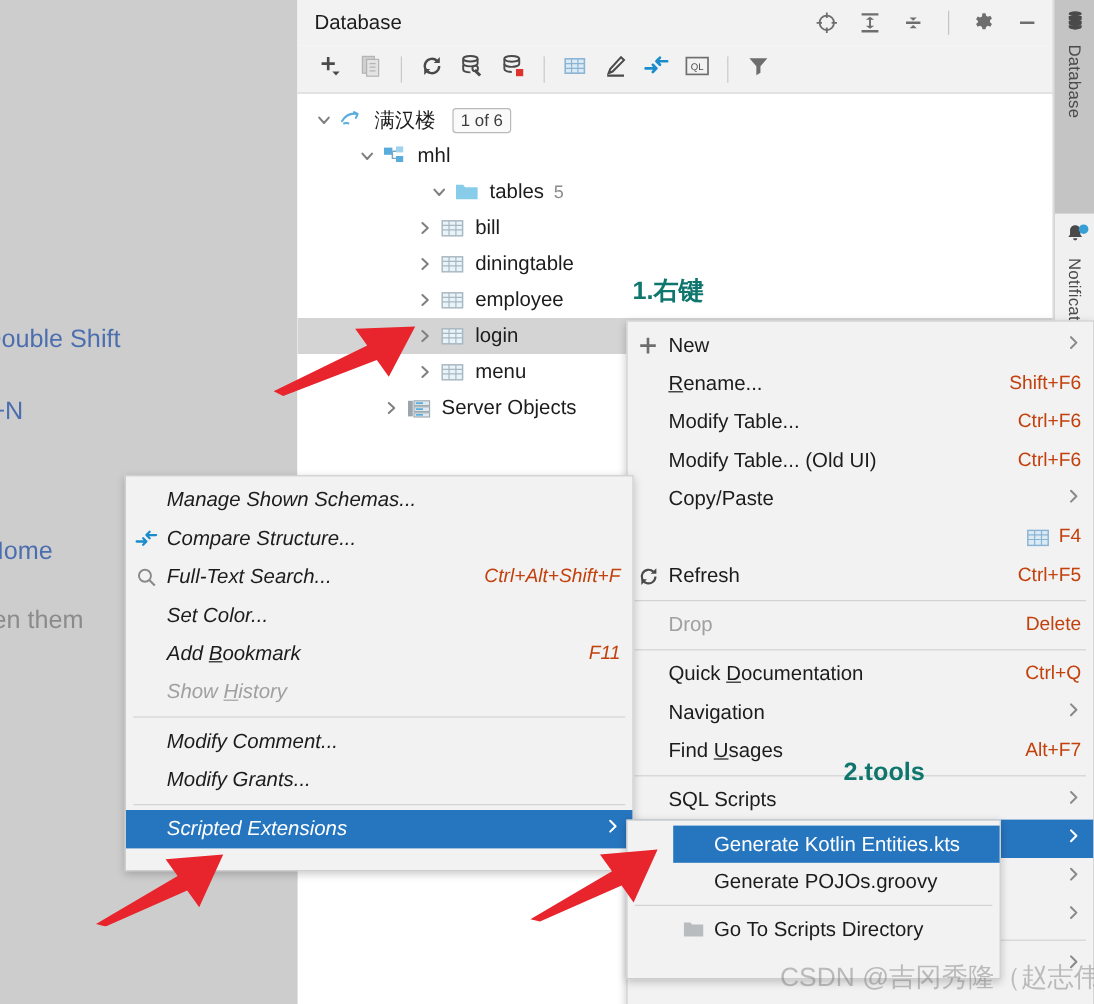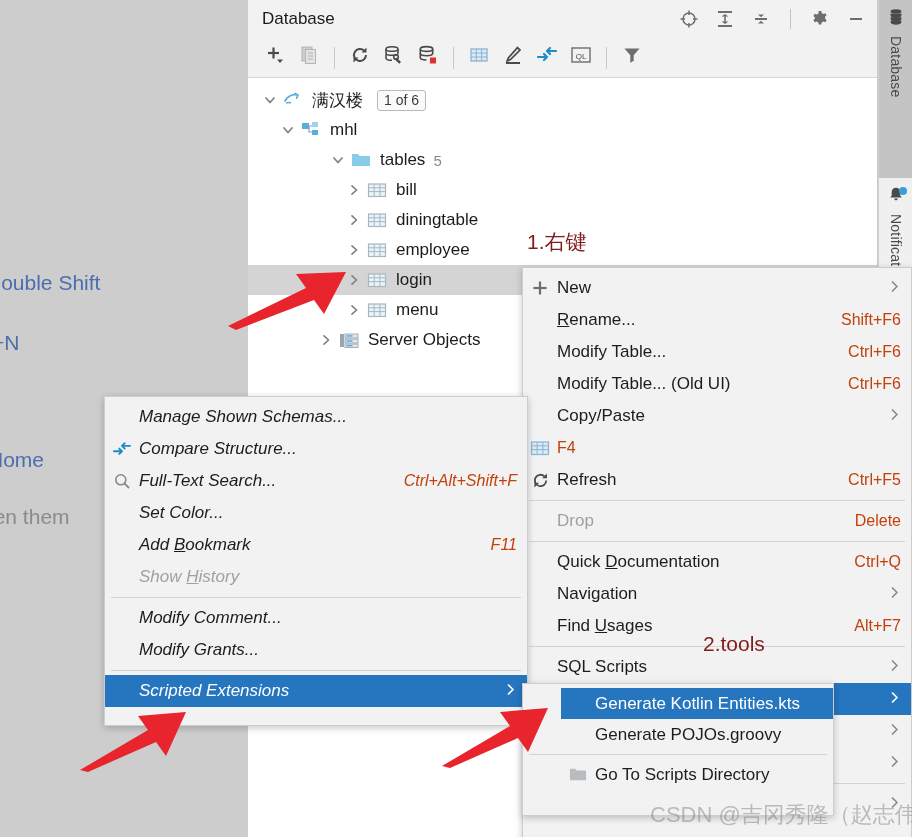--- a/index.html
+++ b/index.html
@@ -178,21 +178,21 @@
   .mi-arrow { color: #8a8a8a; width: 16px; text-align: right; font-size: 16px; }
   .mi.sel .mi-arrow { color: #ffffff; }
   .msep { height: 1px; background: #d3d3d3; margin: 4px 6px; }
 
   
   #menu-table {
     left: 522px; top: 267px;
     width: 390px;
     height: 575px;
   }
-  #menu-table .mi { height: 32px; }
+  #menu-table .mi { height: 32px; justify-content: flex-end; }
   #menu-table .mi-label { padding-left: 0; }
 
   
   #menu-schema {
     left: 104px; top: 396px;
     width: 424px;
     height: 330px;
   }
   #menu-schema .mi { height: 32px; font-style: italic; }
 
@@ -200,22 +200,22 @@
   #menu-scripts {
     left: 522px; top: 683px;
     width: 312px;
     height: 133px;
   }
   #menu-scripts .mi { height: 31px; margin-left: 38px; }
 
   
   .ann-label {
     position: absolute;
-    color: #7f1d1d;
-    font-weight: normal;
+    color: #0f766e;
+    font-weight: bold;
     font-size: 21px;
     white-space: nowrap;
   }
   #ann-1 { left: 527px; top: 228px; }
   #ann-2 { left: 703px; top: 632px; }
   .arrow-svg { position: absolute; pointer-events: none; }
 
   
   .watermark {
     position: absolute;
@@ -369,37 +369,37 @@
           </span>
           <span class="node-icon">
             <svg width="22" height="20" viewBox="0 0 22 20">
               <path d="M3 11 C6 6, 11 4, 16 5 M16 5 l-3 -1.6 M16 5 l-1.4 3.2" fill="none" stroke="#5aaddb" stroke-width="1.7" stroke-linecap="round"></path>
               <path d="M4 13 q3 -1 5 0" fill="none" stroke="#5aaddb" stroke-width="1.5"></path>
             </svg>
           </span>
           <span class="node-label">满汉楼</span>
           <span class="badge">1 of 6</span>
         </div>
-        <div class="node" style="padding-left: 28px;">
+        <div class="node" style="padding-left: 46px;">
           <span class="twisty">
             <svg width="14" height="14" viewBox="0 0 14 14">
               <path d="M3 5 L7 9.5 L11 5" fill="none" stroke="#808080" stroke-width="1.7" stroke-linecap="round" stroke-linejoin="round"></path>
             </svg>
           </span>
           <span class="node-icon">
             <svg width="22" height="20" viewBox="0 0 22 20">
               <rect x="2" y="3" width="7" height="6" fill="#5aaddb"></rect>
               <rect x="12" y="2" width="6" height="5" fill="#9fd2ee"></rect>
               <rect x="12" y="10" width="6" height="5" fill="#5aaddb"></rect>
               <path d="M9 6 h3 M9 6 v6 h3" fill="none" stroke="#7aa8c4" stroke-width="1.2"></path>
             </svg>
           </span>
           <span class="node-label">mhl</span>
         </div>
-        <div class="node" style="padding-left: 78px;">
+        <div class="node" style="padding-left: 106px;">
           <span class="twisty">
             <svg width="14" height="14" viewBox="0 0 14 14">
               <path d="M3 5 L7 9.5 L11 5" fill="none" stroke="#808080" stroke-width="1.7" stroke-linecap="round" stroke-linejoin="round"></path>
             </svg>
           </span>
           <span class="node-icon">
             <svg width="22" height="20" viewBox="0 0 22 20">
               <path d="M2 4 h6 l1.6 2 H20 v10 H2 Z" fill="#87cdea"></path>
             </svg>
           </span>

